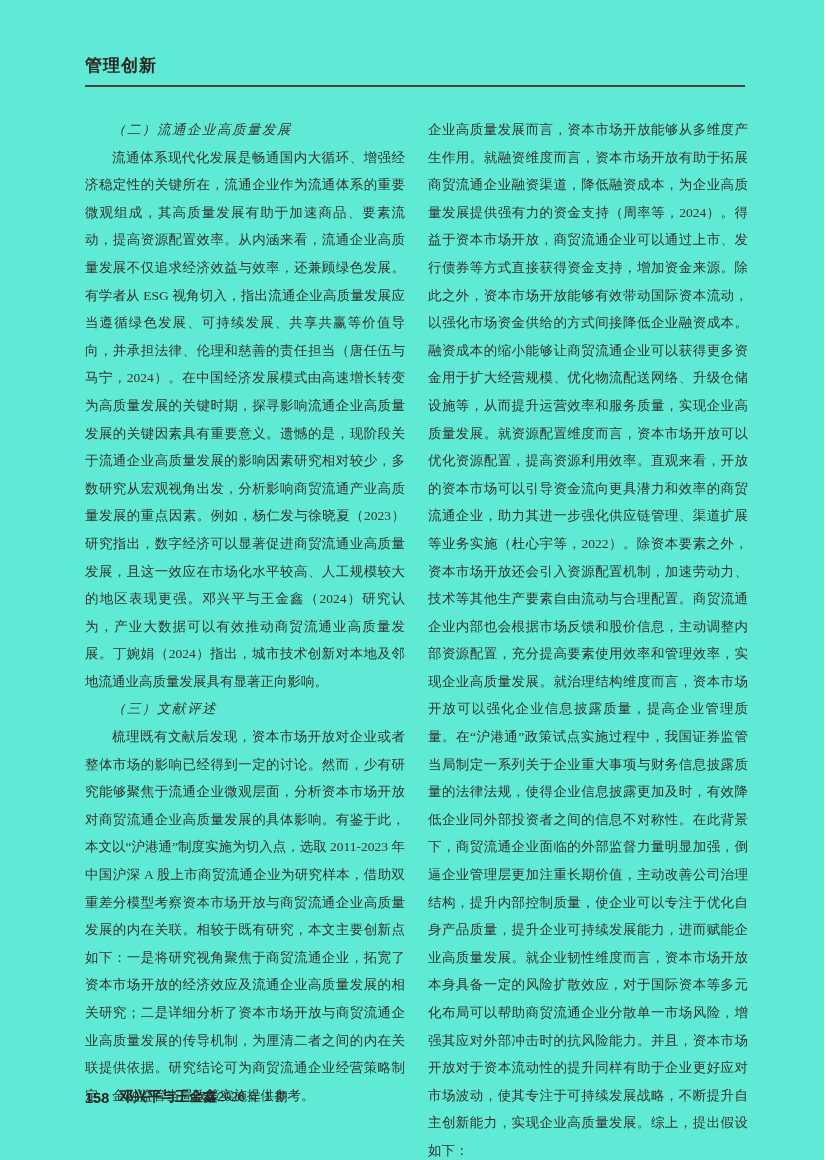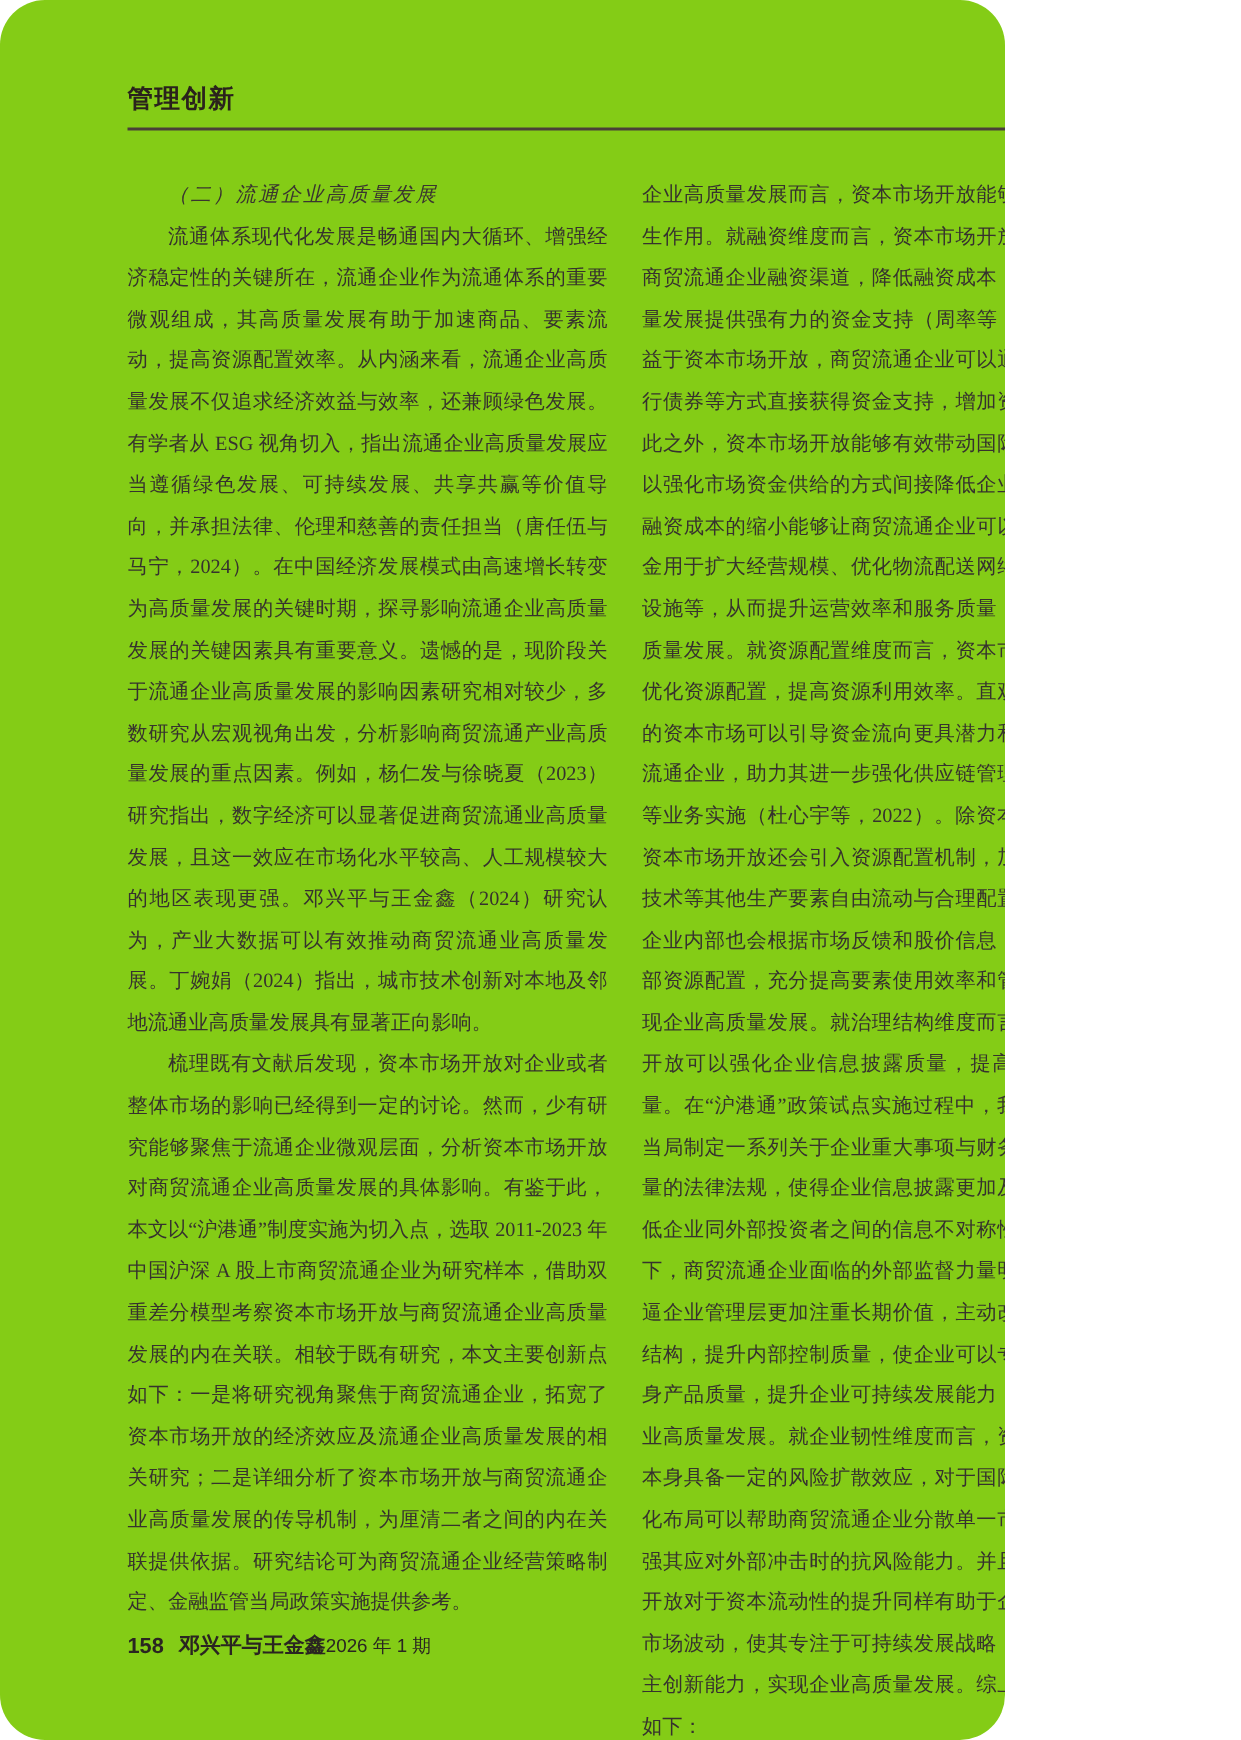--- a/index.html
+++ b/index.html
@@ -2,21 +2,21 @@
 <html lang="zh"><head>
 <meta charset="utf-8">
 <style>
   html, body { margin: 0; padding: 0; }
   body {
     width: 827px; height: 1160px;
     background: #ffffff;
     font-family: "Liberation Serif", "DejaVu Serif", serif;
     color: #36322e;
   }
-  .page { position: relative; width: 670px; height: 1160px; overflow: hidden; background: #84cc16; border-radius: 30px; }
+  .page { position: relative; width: 824px; height: 1160px; overflow: hidden; background: #5eead4; }
 
   .page-header { position: absolute; left: 85px; top: 54px; width: 660px; }
   .header-title {
     font-family: "Liberation Sans", "DejaVu Sans", sans-serif;
     font-weight: bold; font-size: 17px; letter-spacing: 1px; color: #2a221c;
   }
   .header-rule { margin-top: 8px; height: 2px; background: #4a4038; }
 
   .columns { position: absolute; left: 85px; top: 116px; width: 663px; display: flex; gap: 23px; }
   .col { width: 320px; }
@@ -54,20 +54,21 @@
   <header class="page-header">
     <div class="header-title">管理创新</div>
     <div class="header-rule"></div>
   </header>
 
   <main class="columns">
 
     <section class="col">
       <p class="subheading">（二）流通企业高质量发展</p>
       <p class="body">流通体系现代化发展是畅通国内大循环、增强经济稳定性的关键所在，流通企业作为流通体系的重要微观组成，其高质量发展有助于加速商品、要素流动，提高资源配置效率。从内涵来看，流通企业高质量发展不仅追求经济效益与效率，还兼顾绿色发展。有学者从 ESG 视角切入，指出流通企业高质量发展应当遵循绿色发展、可持续发展、共享共赢等价值导向，并承担法律、伦理和慈善的责任担当（唐任伍与马宁，2024）。在中国经济发展模式由高速增长转变为高质量发展的关键时期，探寻影响流通企业高质量发展的关键因素具有重要意义。遗憾的是，现阶段关于流通企业高质量发展的影响因素研究相对较少，多数研究从宏观视角出发，分析影响商贸流通产业高质量发展的重点因素。例如，杨仁发与徐晓夏（2023）研究指出，数字经济可以显著促进商贸流通业高质量发展，且这一效应在市场化水平较高、人工规模较大的地区表现更强。邓兴平与王金鑫（2024）研究认为，产业大数据可以有效推动商贸流通业高质量发展。丁婉娟（2024）指出，城市技术创新对本地及邻地流通业高质量发展具有显著正向影响。</p>
+      <p class="subheading">（三）文献评述</p>
       <p class="body">梳理既有文献后发现，资本市场开放对企业或者整体市场的影响已经得到一定的讨论。然而，少有研究能够聚焦于流通企业微观层面，分析资本市场开放对商贸流通企业高质量发展的具体影响。有鉴于此，本文以“沪港通”制度实施为切入点，选取 2011-2023 年中国沪深 A 股上市商贸流通企业为研究样本，借助双重差分模型考察资本市场开放与商贸流通企业高质量发展的内在关联。相较于既有研究，本文主要创新点如下：一是将研究视角聚焦于商贸流通企业，拓宽了资本市场开放的经济效应及流通企业高质量发展的相关研究；二是详细分析了资本市场开放与商贸流通企业高质量发展的传导机制，为厘清二者之间的内在关联提供依据。研究结论可为商贸流通企业经营策略制定、金融监管当局政策实施提供参考。</p>
 
     </section>
 
     <section class="col">
       <p class="body no-indent">企业高质量发展而言，资本市场开放能够从多维度产生作用。就融资维度而言，资本市场开放有助于拓展商贸流通企业融资渠道，降低融资成本，为企业高质量发展提供强有力的资金支持（周率等，2024）。得益于资本市场开放，商贸流通企业可以通过上市、发行债券等方式直接获得资金支持，增加资金来源。除此之外，资本市场开放能够有效带动国际资本流动，以强化市场资金供给的方式间接降低企业融资成本。融资成本的缩小能够让商贸流通企业可以获得更多资金用于扩大经营规模、优化物流配送网络、升级仓储设施等，从而提升运营效率和服务质量，实现企业高质量发展。就资源配置维度而言，资本市场开放可以优化资源配置，提高资源利用效率。直观来看，开放的资本市场可以引导资金流向更具潜力和效率的商贸流通企业，助力其进一步强化供应链管理、渠道扩展等业务实施（杜心宇等，2022）。除资本要素之外，资本市场开放还会引入资源配置机制，加速劳动力、技术等其他生产要素自由流动与合理配置。商贸流通企业内部也会根据市场反馈和股价信息，主动调整内部资源配置，充分提高要素使用效率和管理效率，实现企业高质量发展。就治理结构维度而言，资本市场开放可以强化企业信息披露质量，提高企业管理质量。在“沪港通”政策试点实施过程中，我国证券监管当局制定一系列关于企业重大事项与财务信息披露质量的法律法规，使得企业信息披露更加及时，有效降低企业同外部投资者之间的信息不对称性。在此背景下，商贸流通企业面临的外部监督力量明显加强，倒逼企业管理层更加注重长期价值，主动改善公司治理结构，提升内部控制质量，使企业可以专注于优化自身产品质量，提升企业可持续发展能力，进而赋能企业高质量发展。就企业韧性维度而言，资本市场开放本身具备一定的风险扩散效应，对于国际资本等多元化布局可以帮助商贸流通企业分散单一市场风险，增强其应对外部冲击时的抗风险能力。并且，资本市场开放对于资本流动性的提升同样有助于企业更好应对市场波动，使其专注于可持续发展战略，不断提升自主创新能力，实现企业高质量发展。综上，提出假设如下：</p>
 
     </section>
 
   </main>

